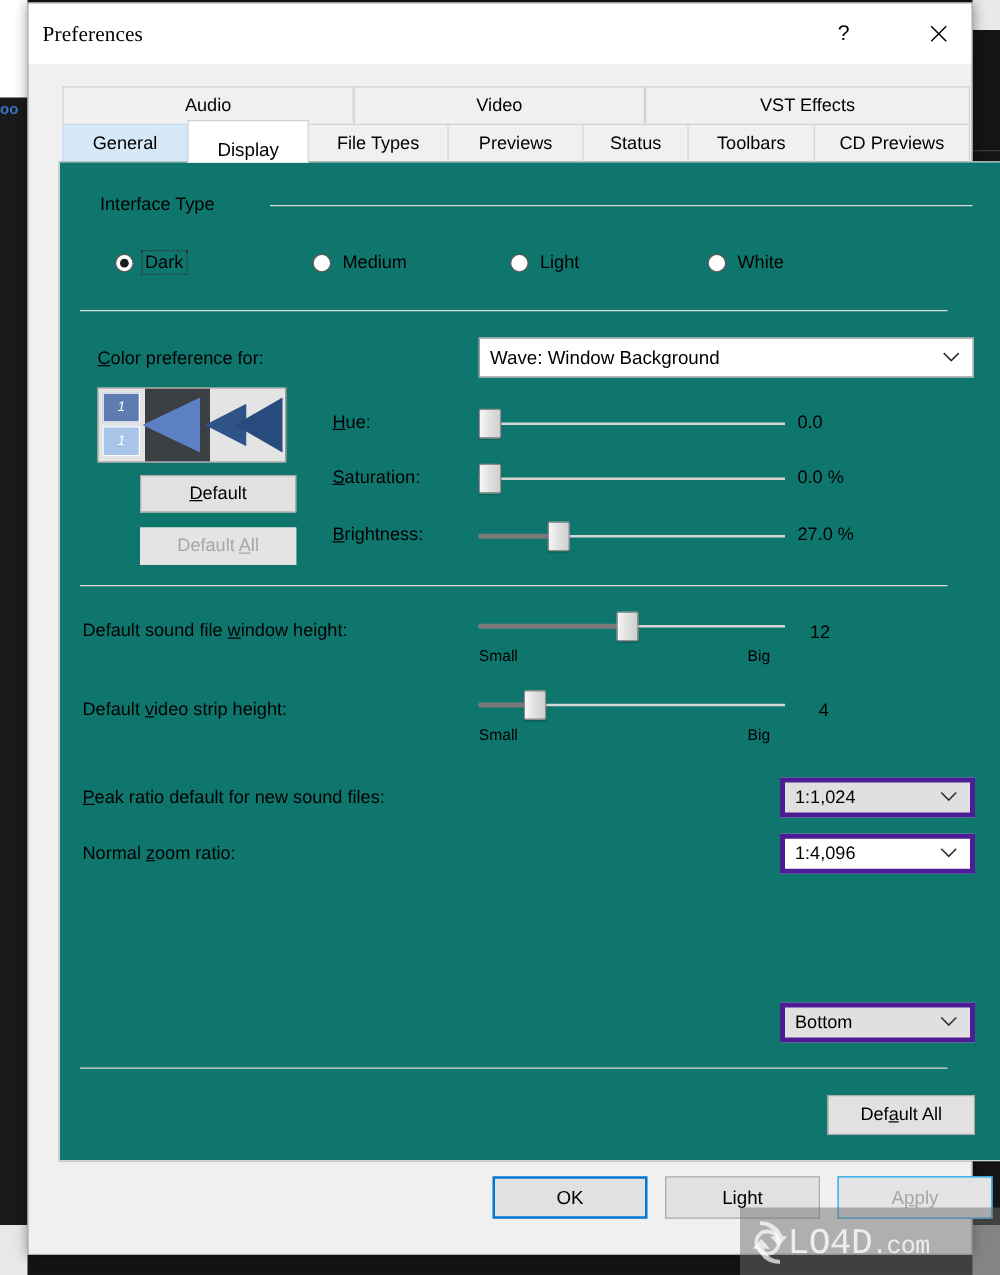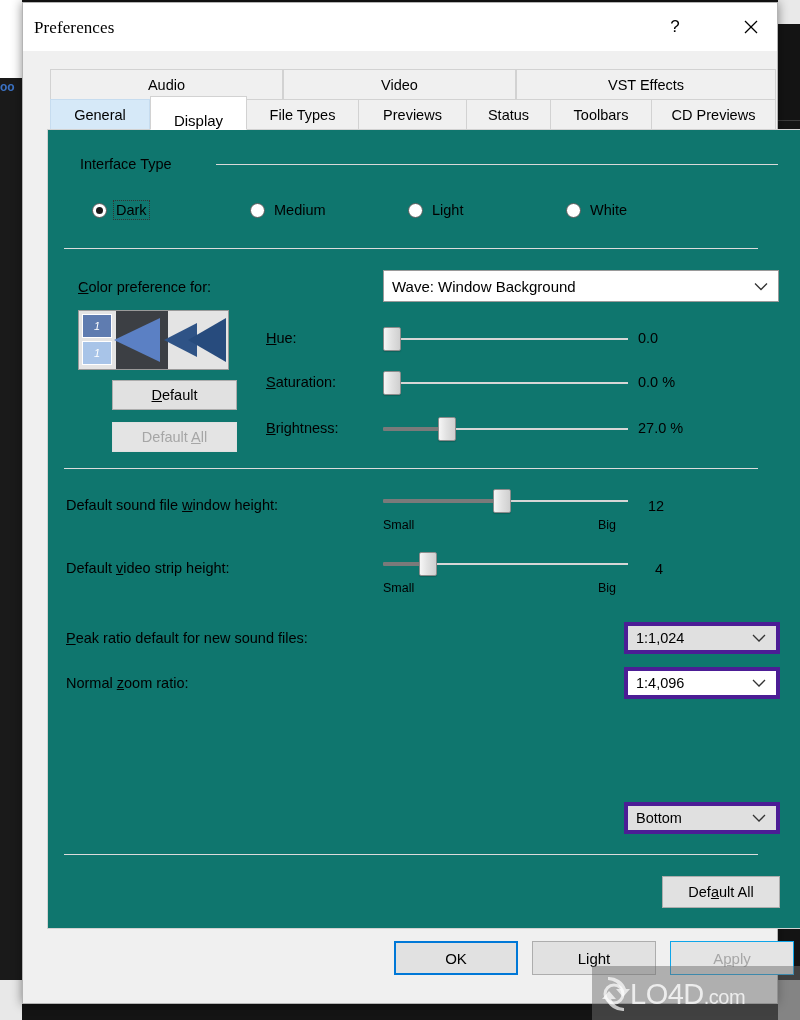--- a/index.html
+++ b/index.html
@@ -154,21 +154,21 @@
     display:flex;align-items:center;justify-content:center;font-size:15px;color:#000;
     background:#e1e1e1;border:1px solid #adadad;
   }
   #ok-btn{left:371px;top:938px;width:124px;background:#e1e1e1;border:2px solid #0078d7;}
   #cancel-btn{left:509px;top:938px;width:124px;}
   #apply-btn{left:647px;top:938px;width:124px;background:#e4e4e4;border:1px solid #0ea5e9;color:#a6a6a6;}
 
   
   #watermark{position:absolute;left:592px;top:966px;width:208px;height:54px;pointer-events:none;}
   #wm-shade{position:absolute;left:0;top:0;width:208px;height:54px;background:rgba(110,110,110,.50);}
-  #wm-text{position:absolute;left:38px;top:12px;font-size:29px;color:rgba(255,255,255,.78);letter-spacing:-.5px;font-family:Liberation Sans, sans-serif;}
+  #wm-text{position:absolute;left:38px;top:12px;font-size:29px;color:rgba(255,255,255,.78);letter-spacing:-.5px;font-family:Liberation Mono, monospace;}
   #wm-text .dotcom{font-size:20px;}
   #wm-logo{position:absolute;left:2px;top:8px;width:40px;height:40px;}
 </style>
 </head>
 <body>
 
 <div id="app-bg">
   <div id="bg-left-strip"></div>
   <div id="bg-left-white"></div>
   <div id="bg-left-oo">oo</div>

